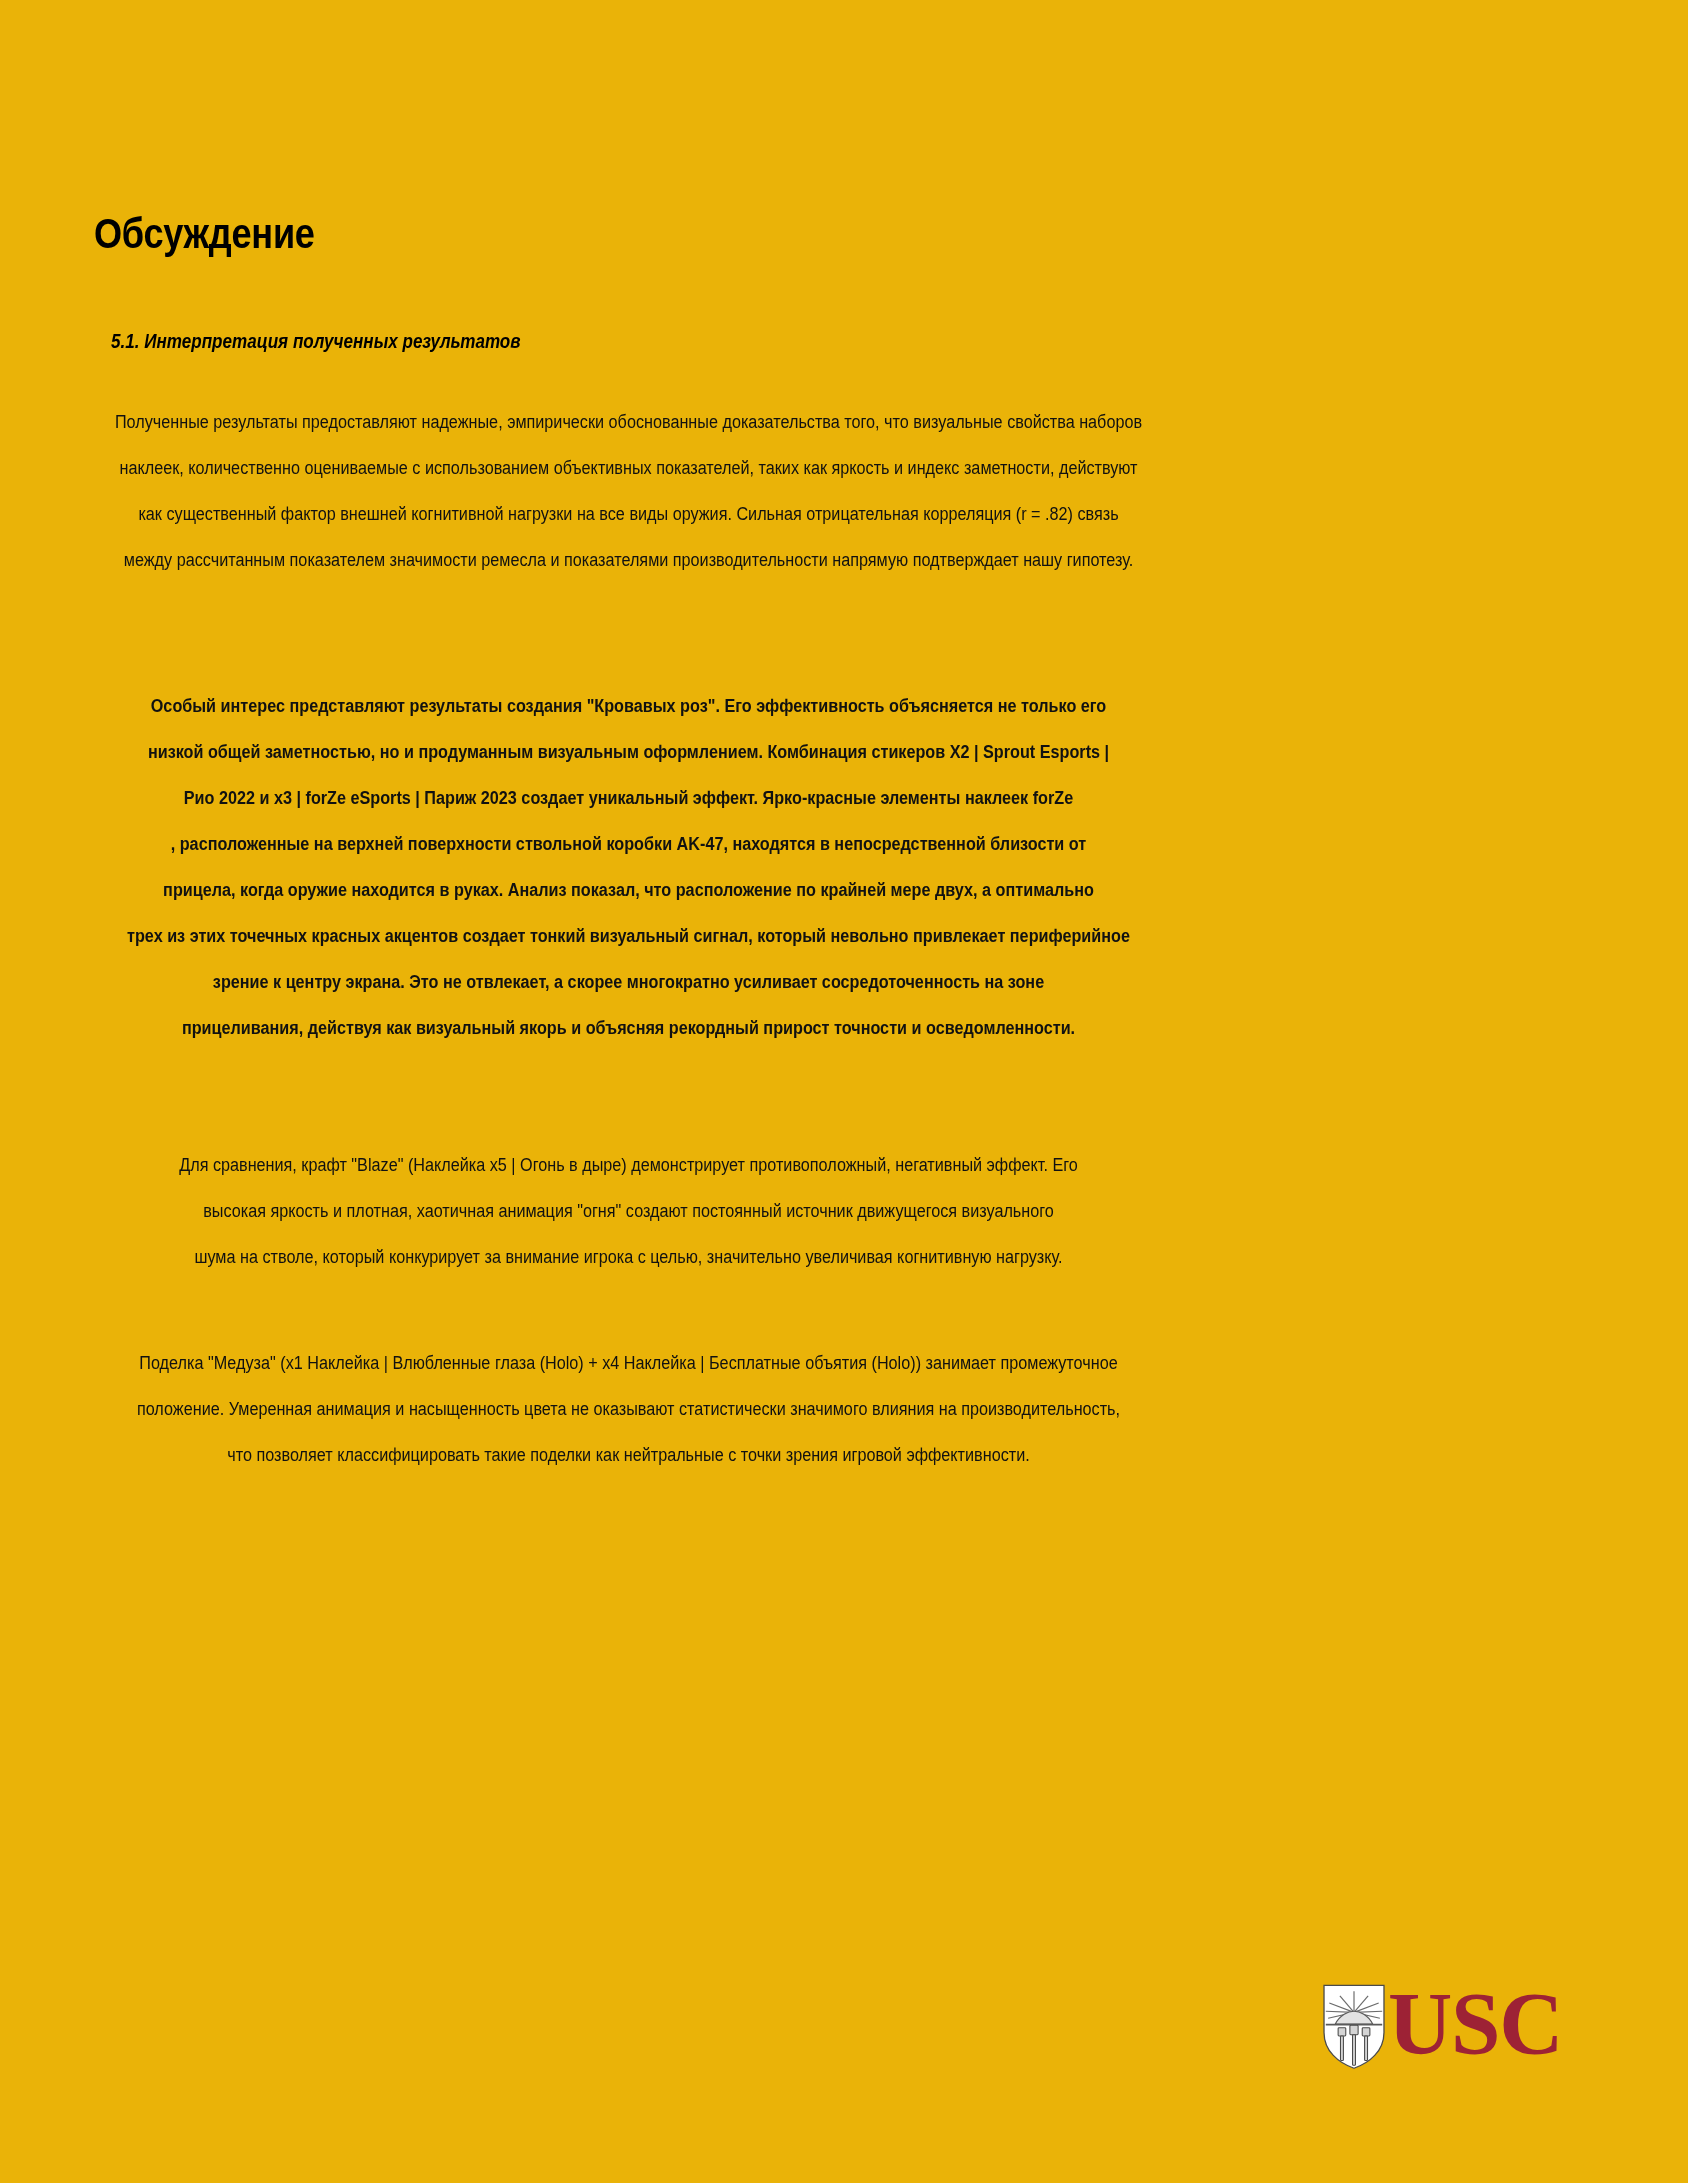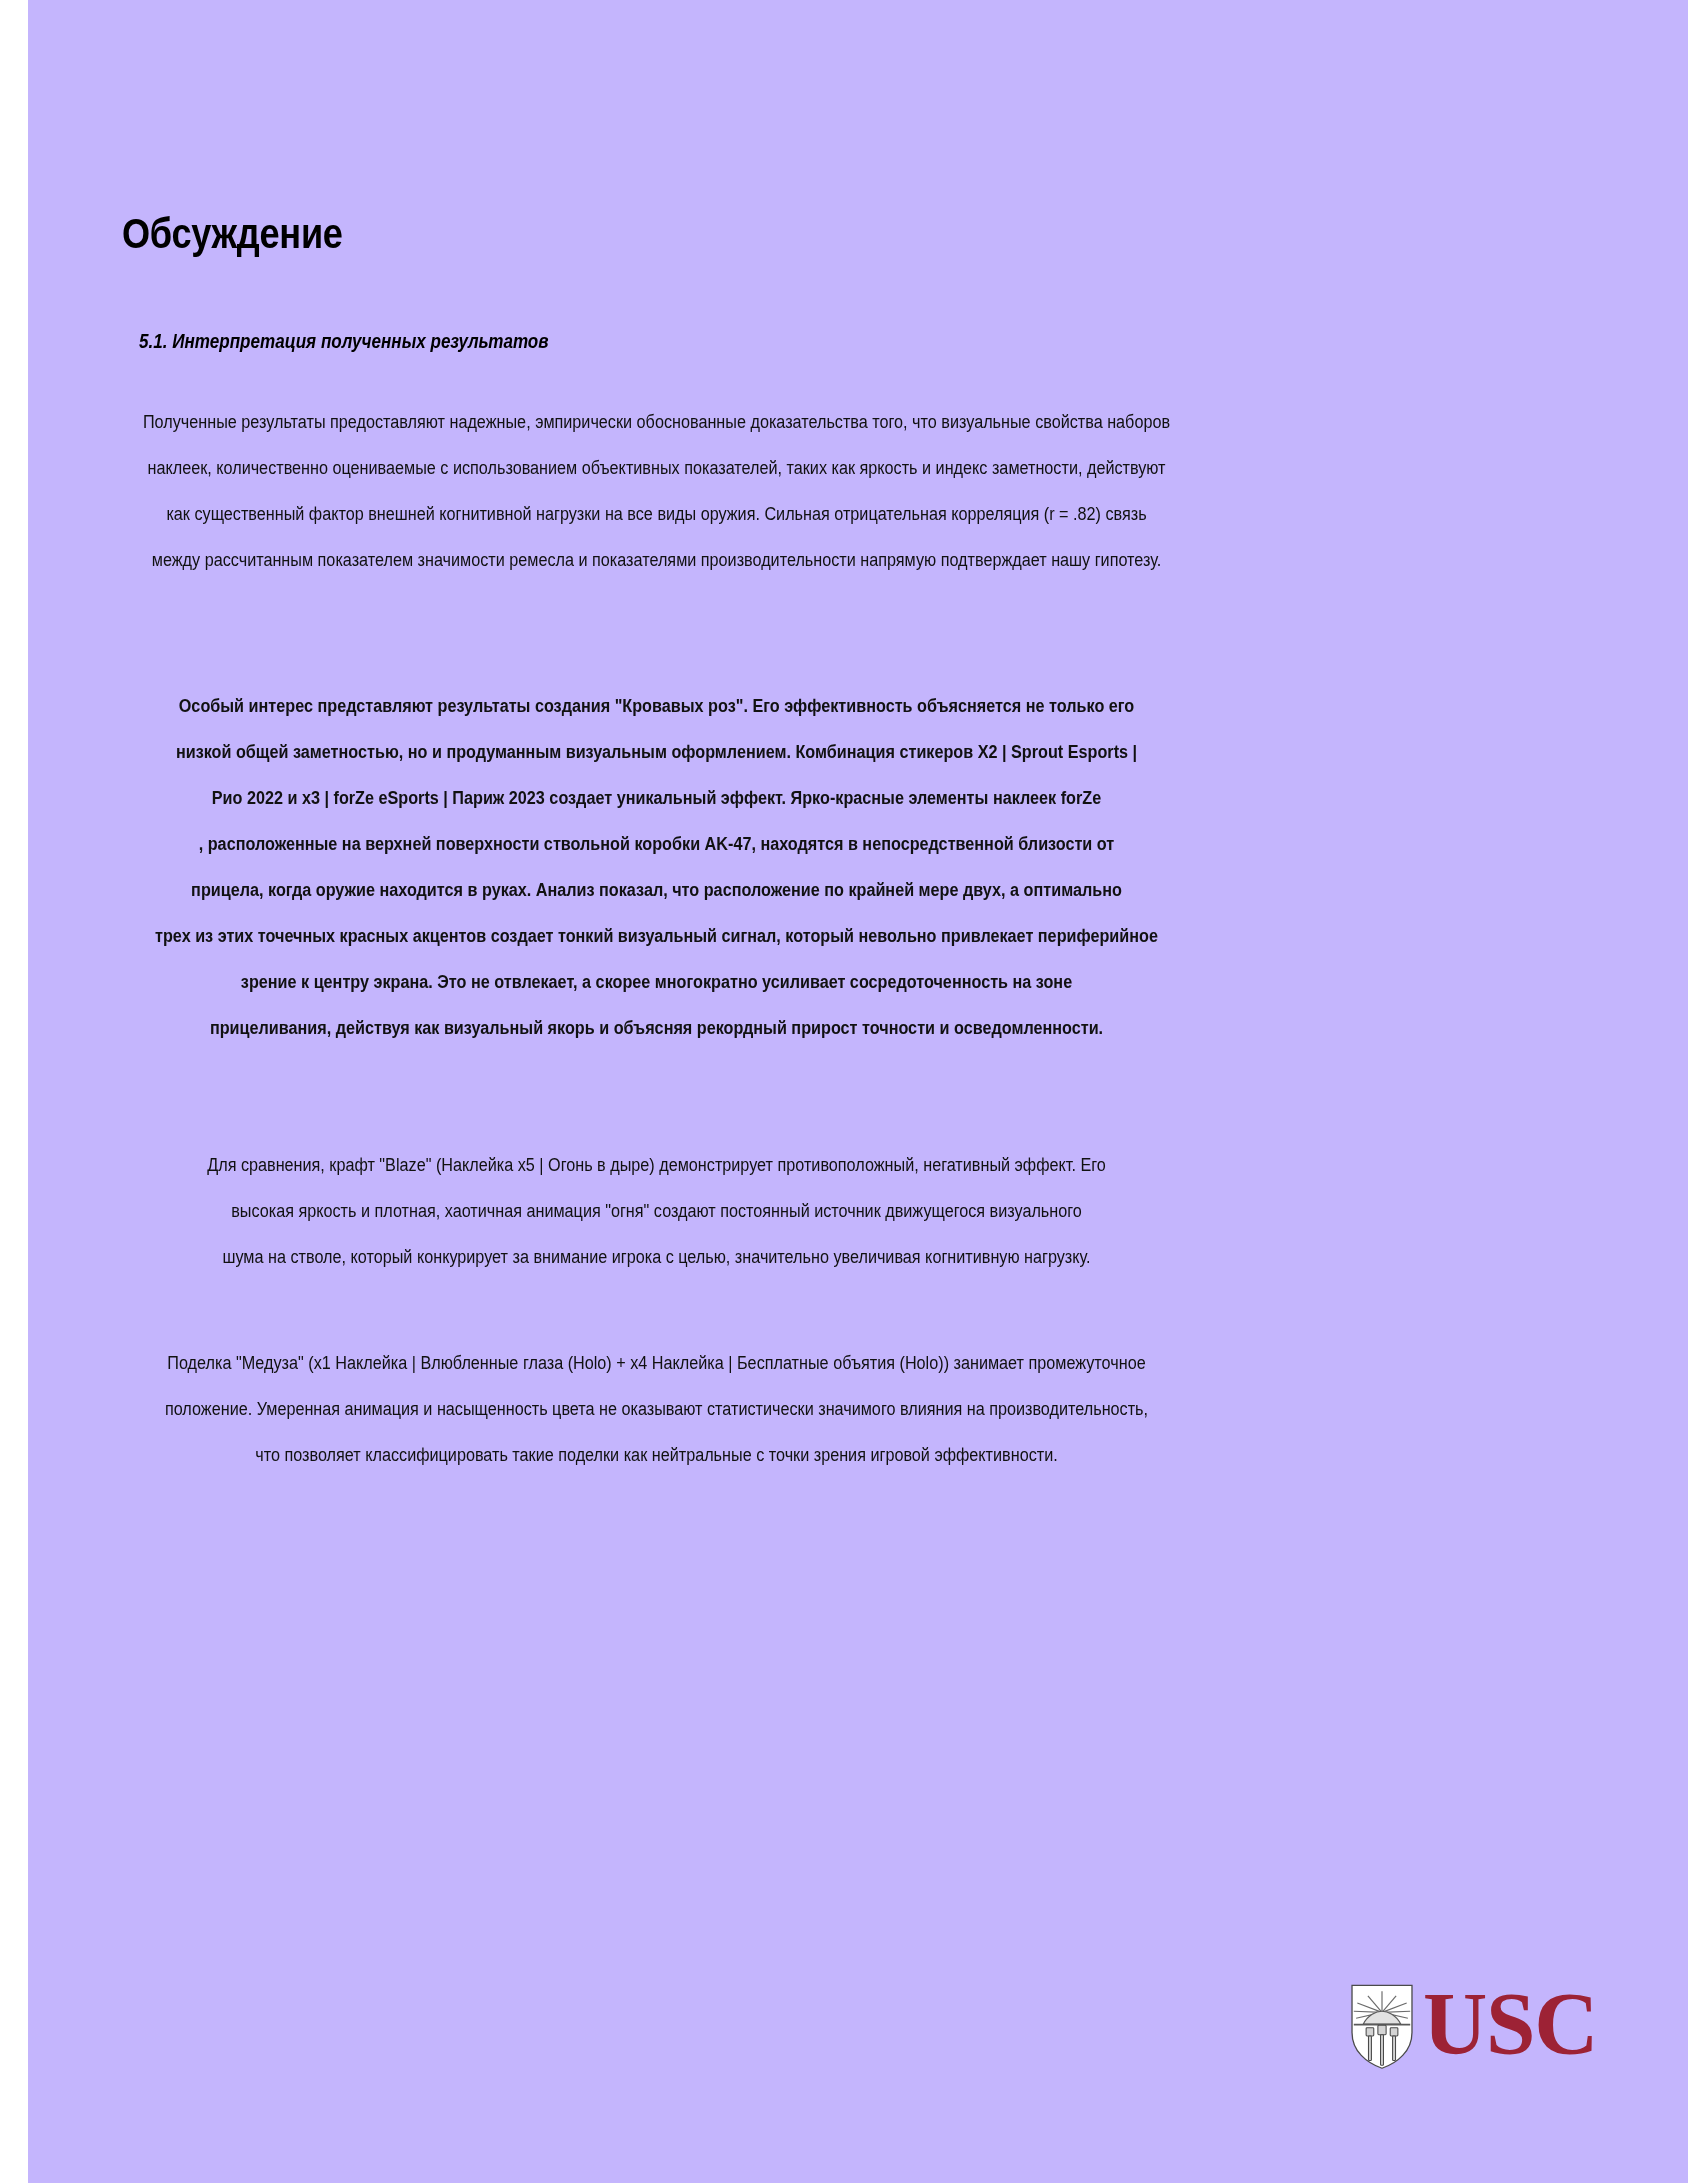--- a/index.html
+++ b/index.html
@@ -11,22 +11,21 @@
     width: 1689px;
     height: 2183px;
     position: relative;
     font-family: "Liberation Sans", sans-serif;
     color: #000000;
     overflow: hidden;
   }
   .page {
     position: absolute;
     inset: 0;
-    background: #c4b5fd;
-    margin-left: 28px;
+    background: #eab308;
   }
   .content {
     position: absolute;
     left: 94px;
     top: 212px;
     width: 1129px;
   }
 
   
   .doc-title {
@@ -76,21 +75,21 @@
 
   
   .usc-logo {
     position: absolute;
     left: 1322px;
     top: 1970px;
     width: 247px;
     height: 112px;
     display: flex;
     align-items: center;
-    gap: 9px;
+    gap: 2px;
   }
   .usc-shield {
     width: 64px;
     height: 87px;
     flex: none;
   }
   .usc-word {
     font-family: "Liberation Serif", serif;
     font-size: 89px;
     font-weight: 700;

